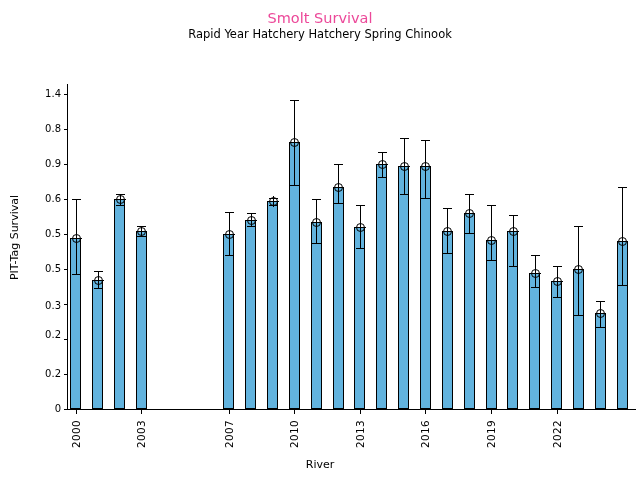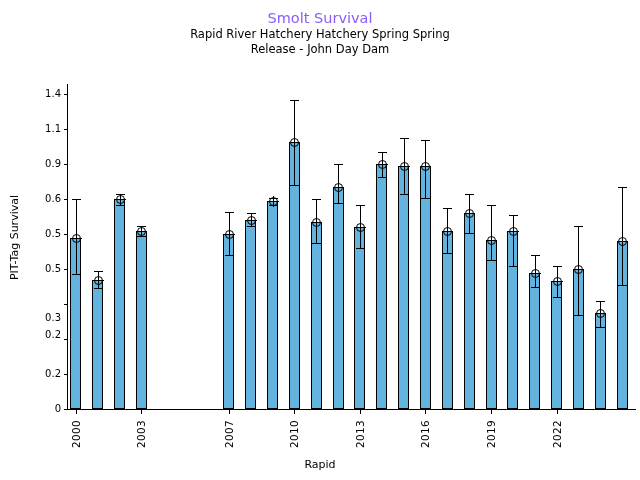--- a/index.html
+++ b/index.html
@@ -24,21 +24,21 @@
   #title-block {
     position: absolute;
     left: 0;
     top: 10px;
     width: 640px;
     text-align: center;
   }
   #chart-title {
     font-size: 14.5px;
     line-height: 17px;
-    color: #8b5cf6;
+    color: #ec4899;
   }
   #chart-subtitle-1, #chart-subtitle-2 {
     font-size: 11.5px;
     line-height: 15px;
     color: #000;
   }
 
   
   #plot {
     position: absolute;
@@ -166,50 +166,49 @@
     color: #000;
   }
 </style>
 </head>
 <body>
 
 <div id="figure">
 
   <div id="title-block">
     <div id="chart-title">Smolt Survival</div>
-    <div id="chart-subtitle-1">Rapid River Hatchery Hatchery Spring Spring</div>
-    <div id="chart-subtitle-2">Release - John Day Dam</div>
+    <div id="chart-subtitle-1">Rapid Year Hatchery Hatchery Spring Chinook</div>
   </div>
 
   <div id="ylabel-title">PIT-Tag Survival</div>
-  <div id="xlabel-title">Rapid</div>
+  <div id="xlabel-title">River</div>
 
   <div id="plot">
     <div id="plot-frame">
       <div class="spine-left"></div>
       <div class="spine-bottom"></div>
       <div id="yaxis-ticks">
           <div class="ytick" style="top: 325px;"></div>
           <div class="ylab" style="top: 320px;">0</div>
           <div class="ytick" style="top: 290.054px;"></div>
           <div class="ylab" style="top: 285.054px;">0.2</div>
           <div class="ytick" style="top: 255.108px;"></div>
           <div class="ylab" style="top: 246px;">0.2</div>
           <div class="ytick" style="top: 220.161px;"></div>
-          <div class="ylab" style="top: 229px;">0.3</div>
+          <div class="ylab" style="top: 217px;">0.3</div>
           <div class="ytick" style="top: 185.215px;"></div>
           <div class="ylab" style="top: 180.215px;">0.5</div>
           <div class="ytick" style="top: 150.269px;"></div>
           <div class="ylab" style="top: 145.269px;">0.5</div>
           <div class="ytick" style="top: 115.323px;"></div>
           <div class="ylab" style="top: 110.323px;">0.6</div>
           <div class="ytick" style="top: 80.3763px;"></div>
           <div class="ylab" style="top: 75.3763px;">0.9</div>
           <div class="ytick" style="top: 45.4301px;"></div>
-          <div class="ylab" style="top: 40.4301px;">1.1</div>
+          <div class="ylab" style="top: 40.4301px;">0.8</div>
           <div class="ytick" style="top: 10.4839px;"></div>
           <div class="ylab" style="top: 5.48387px;">1.4</div>
         </div>
       <div id="xaxis-ticks">
           <div class="xtick" style="left: 8.92308px;"></div>
           <div class="xlab" style="left: 2.92308px;">2000</div>
           <div class="xtick" style="left: 74.4615px;"></div>
           <div class="xlab" style="left: 68.4615px;">2003</div>
           <div class="xtick" style="left: 161.846px;"></div>
           <div class="xlab" style="left: 155.846px;">2007</div>

